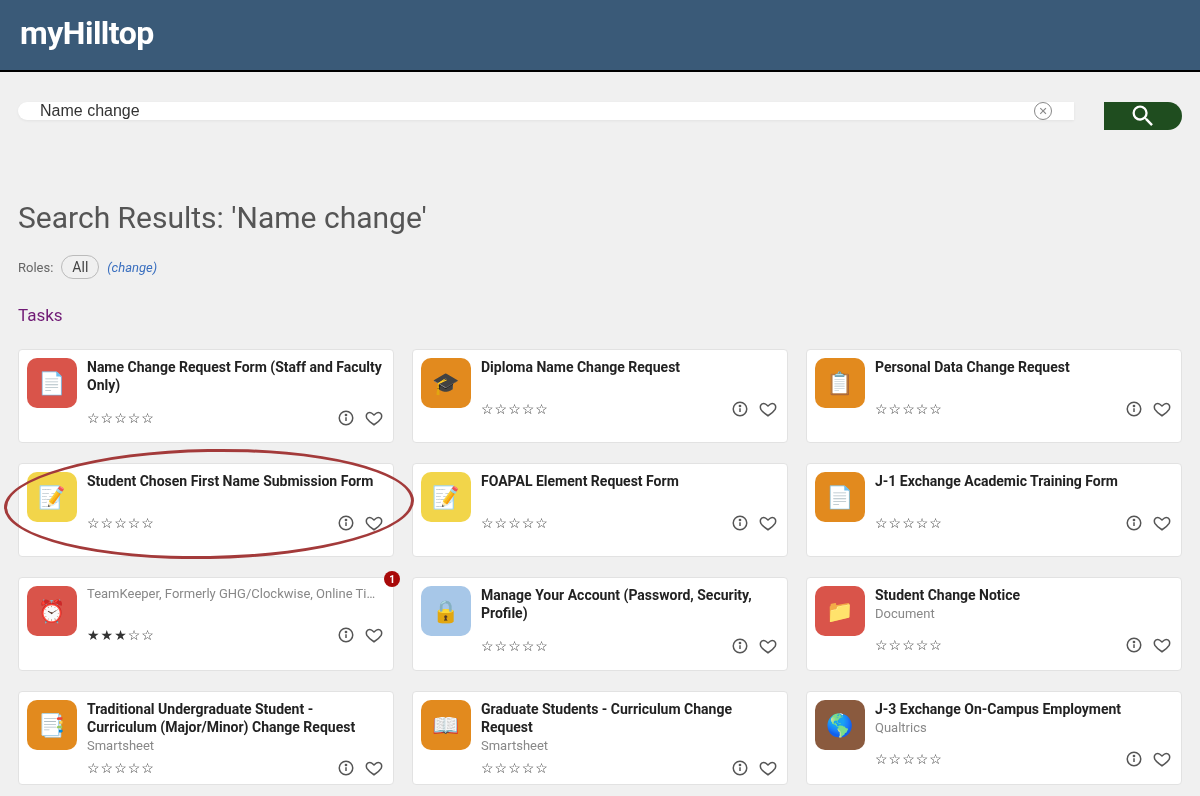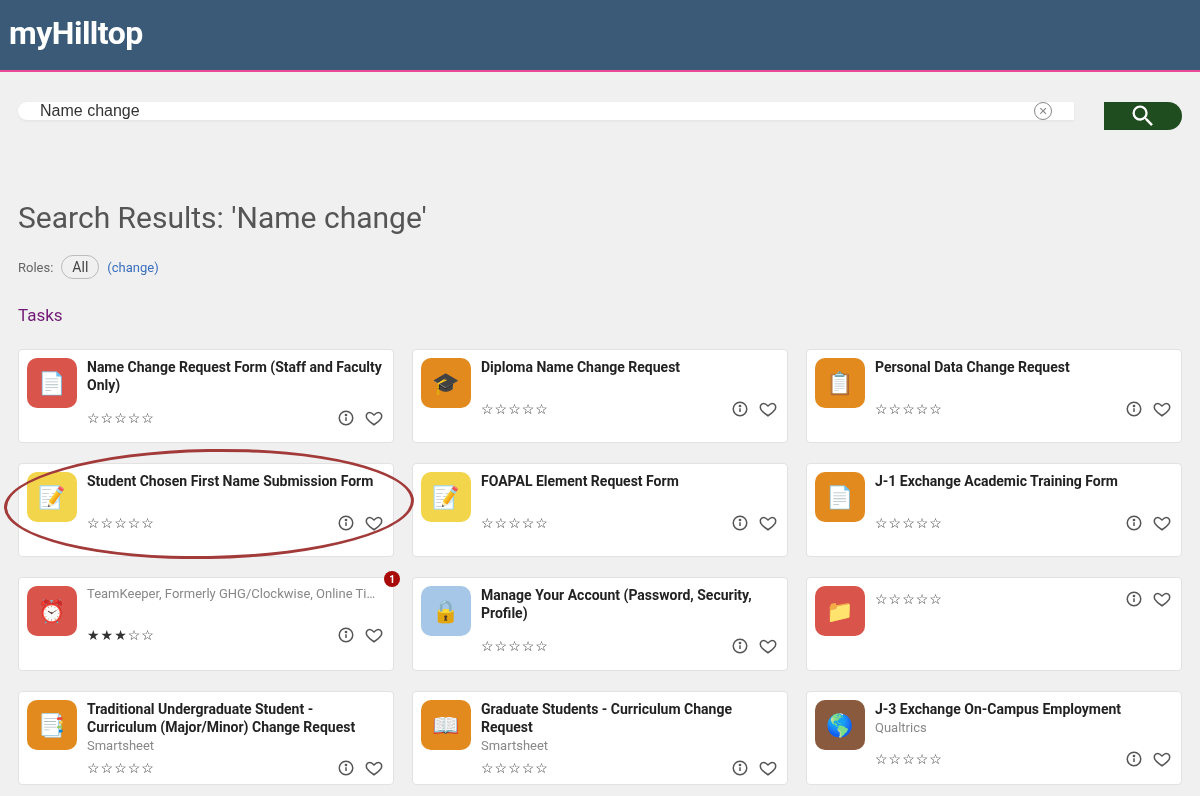--- a/index.html
+++ b/index.html
@@ -5,22 +5,22 @@
   * { box-sizing: border-box; margin: 0; padding: 0; }
   body {
     font-family: -apple-system, BlinkMacSystemFont, "Segoe UI", Roboto, Helvetica, Arial, sans-serif;
     background: #f0f0f0;
     width: 1200px;
     height: 796px;
   }
   .header {
     background: #3a5a78;
     color: #fff;
-    padding: 14px 18px 18px 9px;
-    border-bottom: 2px solid #ec4899;
+    padding: 14px 18px 18px 20px;
+    border-bottom: 2px solid #000000;
   }
   .logo {
     font-size: 32px;
     font-weight: 700;
     letter-spacing: -0.5px;
   }
   .content {
     padding: 0 18px 18px 18px;
   }
   .search-wrap {
@@ -83,20 +83,21 @@
   .role-pill {
     border: 1px solid #bbb;
     border-radius: 12px;
     padding: 3px 10px;
     font-size: 14px;
     color: #444;
     cursor: pointer;
   }
   .change-link {
     color: #3a6fbf;
+    font-style: italic;
     cursor: pointer;
   }
   .section-label {
     font-size: 17px;
     color: #701a75;
     margin-bottom: 24px;
   }
   .card-grid {
     display: grid;
     grid-template-columns: repeat(3, 1fr);
@@ -453,20 +454,24 @@
             <div class="heart-icon">
               <svg viewBox="0 0 24 24" fill="none" stroke="currentColor" stroke-width="2">
                 <path d="M12 21s-7-4.35-9.5-8.5C.5 8 3 4.5 6.5 4.5c2 0 3.5 1.5 5.5 3.5 2-2 3.5-3.5 5.5-3.5 3.5 0 6 3.5 4 8-2.5 4.15-9.5 8.5-9.5 8.5z"></path>
               </svg>
             </div>
           </div>
         </div>
       </div>
       <div class="card">
         <div class="card-icon" style="background: rgb(217, 84, 74);">📁</div>
+        <div class="card-body">
+          <div class="card-title">Student Change Notice</div>
+          <div class="card-sub">Document</div>
+        </div>
         <div class="card-footer">
           <div class="stars">
             <span class="star empty">☆</span>
             <span class="star empty">☆</span>
             <span class="star empty">☆</span>
             <span class="star empty">☆</span>
             <span class="star empty">☆</span>
           </div>
           <div class="actions">
             <div class="info-icon">

